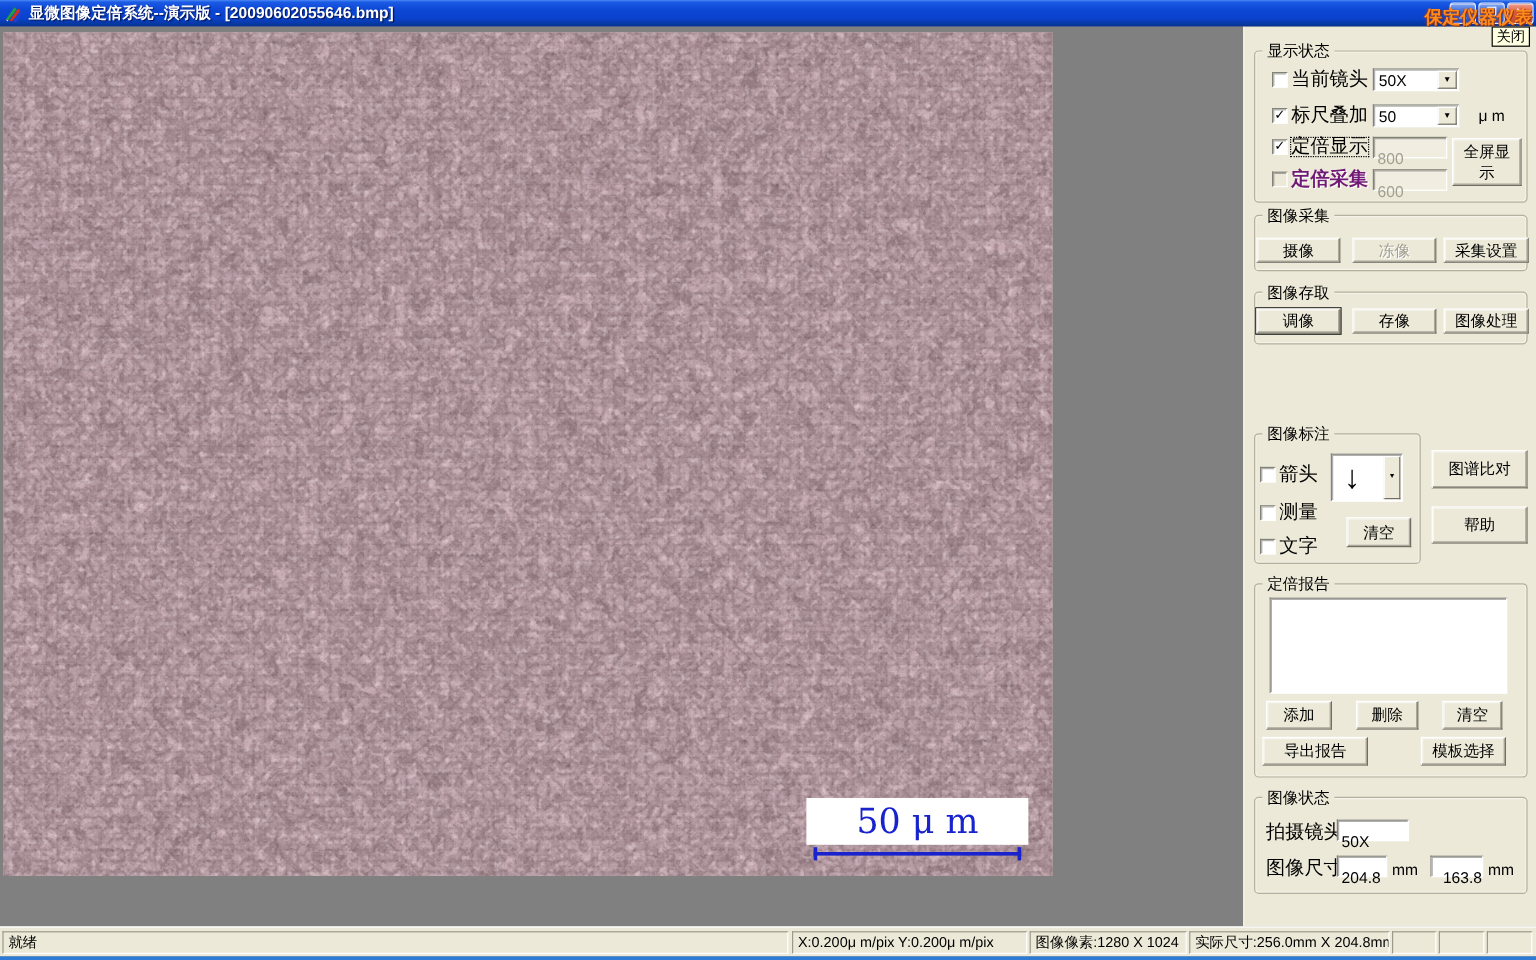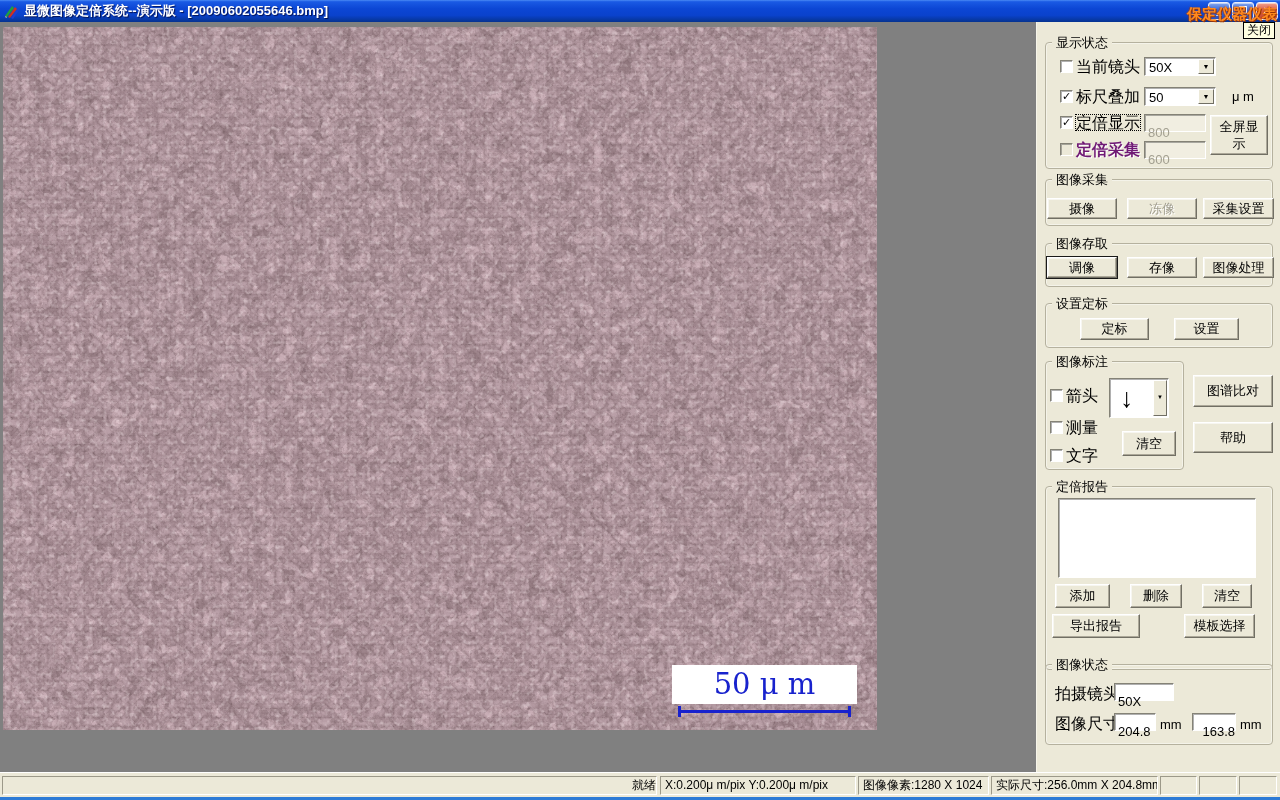--- a/index.html
+++ b/index.html
@@ -179,44 +179,39 @@
       <div class="btn" style="left:157px; top:18px; width:71px; height:21px;">采集设置</div>
     </div>
 
     <div class="group" style="left:8px; top:221px; width:228px; height:44px;">
       <span class="legend">图像存取</span>
       <div class="btn default" style="left:1px; top:13px; width:70px; height:21px;">调像</div>
       <div class="btn" style="left:81px; top:13px; width:70px; height:21px;">存像</div>
       <div class="btn" style="left:157px; top:13px; width:71px; height:21px;">图像处理</div>
     </div>
 
-    <div class="group" style="left:8px; top:281px; width:228px; height:45px;">
-      <span class="legend">设置定标</span>
-      <div class="btn" style="left:34px; top:14px; width:69px; height:22px;">定标</div>
-      <div class="btn" style="left:128px; top:14px; width:65px; height:22px;">设置</div>
-    </div>
 
     <div class="group" style="left:8px; top:339px; width:139px; height:109px;">
       <span class="legend">图像标注</span>
       <span class="checkbox" style="left:4px; top:27px;"></span>
       <span class="cb-label" style="left:20px; top:26px;">箭头</span>
       <div class="arrowcombo" style="left:63px; top:16px; width:60px; height:40px;">
         <span class="glyph">↓</span>
         <span class="drop">▼</span>
       </div>
       <span class="checkbox" style="left:4px; top:59px;"></span>
       <span class="cb-label" style="left:20px; top:58px;">测量</span>
       <div class="btn" style="left:76px; top:69px; width:54px; height:25px;">清空</div>
       <span class="checkbox" style="left:4px; top:87px;"></span>
       <span class="cb-label" style="left:20px; top:86px;">文字</span>
     </div>
     <div class="btn" style="left:156px; top:353px; width:80px; height:32px;">图谱比对</div>
     <div class="btn" style="left:156px; top:400px; width:80px; height:31px;">帮助</div>
 
-    <div class="group" style="left:8px; top:464px; width:228px; height:184px;">
+    <div class="group" style="left:8px; top:464px; width:228px; height:162px;">
       <span class="legend">定倍报告</span>
       <div class="listbox" style="left:12px; top:11px; width:198px; height:80px;"></div>
       <div class="btn" style="left:9px; top:97px; width:55px; height:24px;">添加</div>
       <div class="btn" style="left:84px; top:97px; width:52px; height:24px;">删除</div>
       <div class="btn" style="left:156px; top:97px; width:50px; height:24px;">清空</div>
       <div class="btn" style="left:6px; top:127px; width:88px; height:24px;">导出报告</div>
       <div class="btn" style="left:138px; top:127px; width:71px; height:24px;">模板选择</div>
     </div>
 
     <div class="group" style="left:8px; top:642px; width:228px; height:81px;">
@@ -225,21 +220,21 @@
       <span class="tinput on" style="left:68px; top:18px; width:60px; height:18px;">50X</span>
       <span class="cb-label" style="left:9px; top:51px;">图像尺寸</span>
       <span class="tinput on" style="left:68px; top:48px; width:42px; height:18px;">204.8</span>
       <span class="unit" style="left:114px; top:52px;">mm</span>
       <span class="tinput on" style="left:146px; top:48px; width:44px; height:18px;text-align:right;">163.8</span>
       <span class="unit" style="left:194px; top:52px;">mm</span>
     </div>
   </div>
 
   <div class="statusbar">
-    <div class="seg" style="left:2px; width:655px;text-align:right;">就绪</div>
+    <div class="seg" style="left:2px; width:655px;">就绪</div>
     <div class="seg" style="left:660px; width:196px;">X:0.200μ m/pix Y:0.200μ m/pix</div>
     <div class="seg" style="left:858px; width:131px;">图像像素:1280 X 1024</div>
     <div class="seg" style="left:991px; width:167px;">实际尺寸:256.0mm X 204.8mm</div>
     <div class="seg" style="left:1160px; width:37px;"></div>
     <div class="seg" style="left:1199px; width:38px;"></div>
     <div class="seg" style="left:1239px; width:38px;"></div>
   </div>
   <div class="bottom-strip"></div>
 
 </div>

